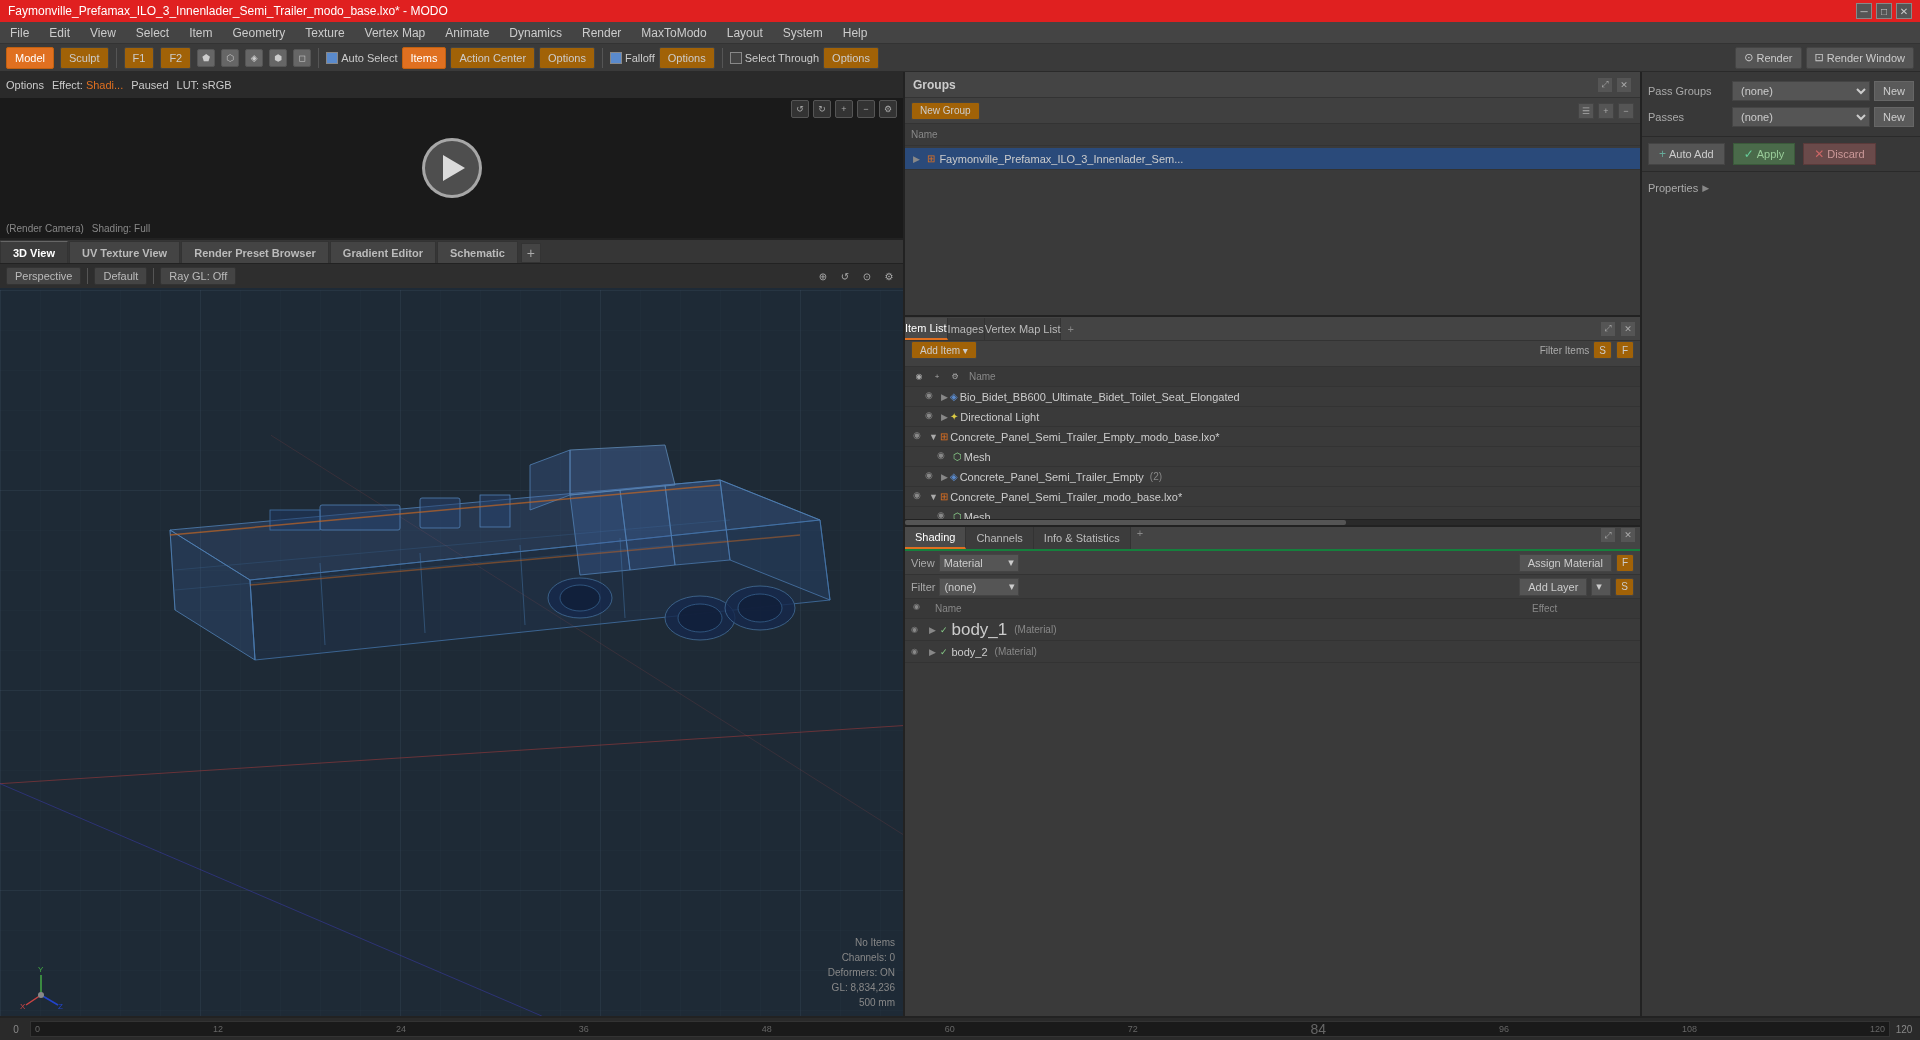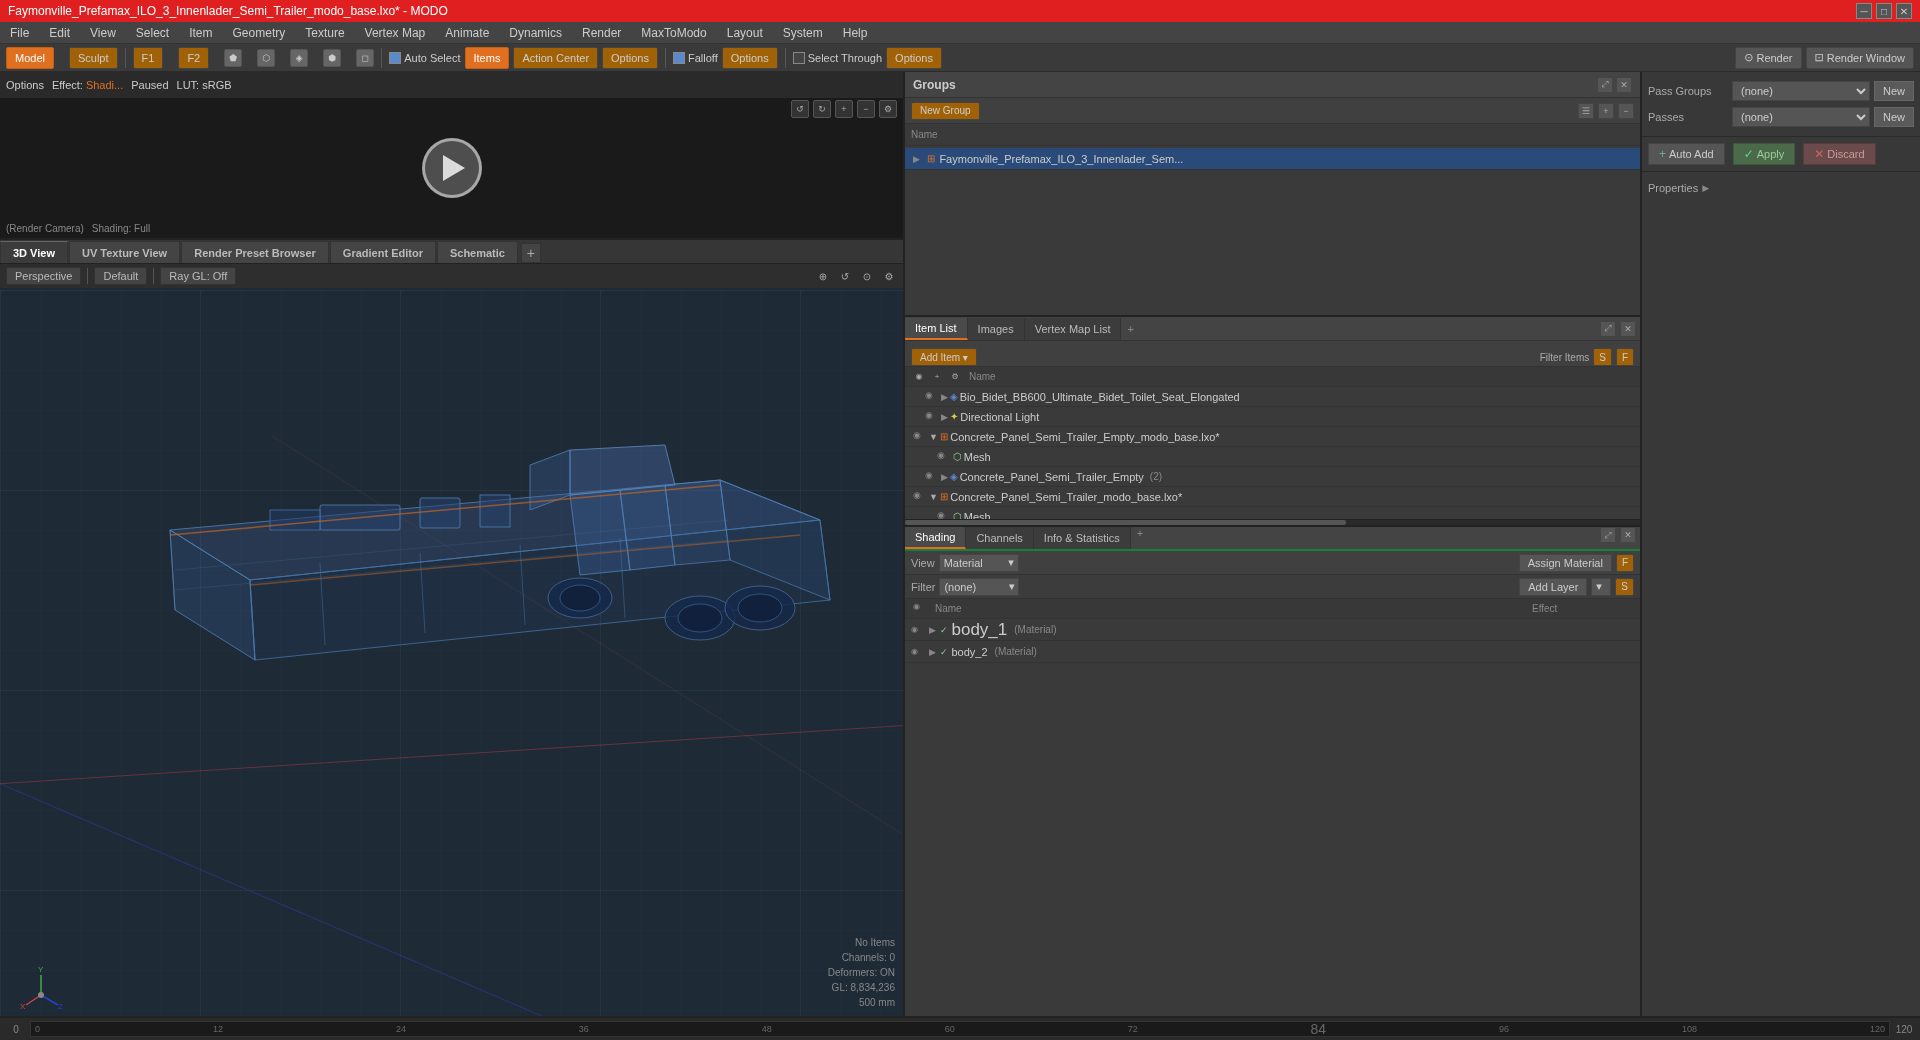--- a/index.html
+++ b/index.html
@@ -55,21 +55,21 @@
     #toolbar {
       height: 28px;
       background: #3a3a3a;
       display: flex;
       align-items: center;
       padding: 0 6px;
       gap: 4px;
       border-bottom: 1px solid #2a2a2a;
     }
     .toolbar-group {
-      display: flex; align-items: center; gap: 15px;
+      display: flex; align-items: center; gap: 6px;
     }
     .toolbar-btn {
       height: 22px;
       padding: 0 8px;
       background: #a16207;
       border: 1px solid #444;
       color: #ccc;
       font-size: 11px;
       cursor: pointer;
       border-radius: 2px;
@@ -323,36 +323,36 @@
     }
     #item-panel-tabs {
       height: 24px;
       background: #444;
       display: flex;
       align-items: center;
       border-bottom: 1px solid #333;
     }
     .item-tab {
       height: 22px;
-      padding: 0 10px;
+      padding: 0 0;
       background: #3c3c3c;
       border-right: 1px solid #333;
       color: #bbb;
       font-size: 11px;
       cursor: pointer;
       display: flex; align-items: center;
     }
     .item-tab.active { background: #4a4a4a; color: #fff; border-bottom: 2px solid #e07020; }
     .item-tab-add { padding: 0 6px; color: #888; cursor: pointer; }
 
     #item-panel-header {
       height: 26px;
       background: #404040;
       display: flex;
-      align-items: flex-end;
+      align-items: flex-start;
       justify-content: space-between;
       padding: 0 6px;
       border-bottom: 1px solid #333;
     }
     #item-panel-header-right { display: flex; align-items: center; gap: 4px; }
 
     #item-cols-header {
       height: 20px;
       background: #383838;
       display: flex;

